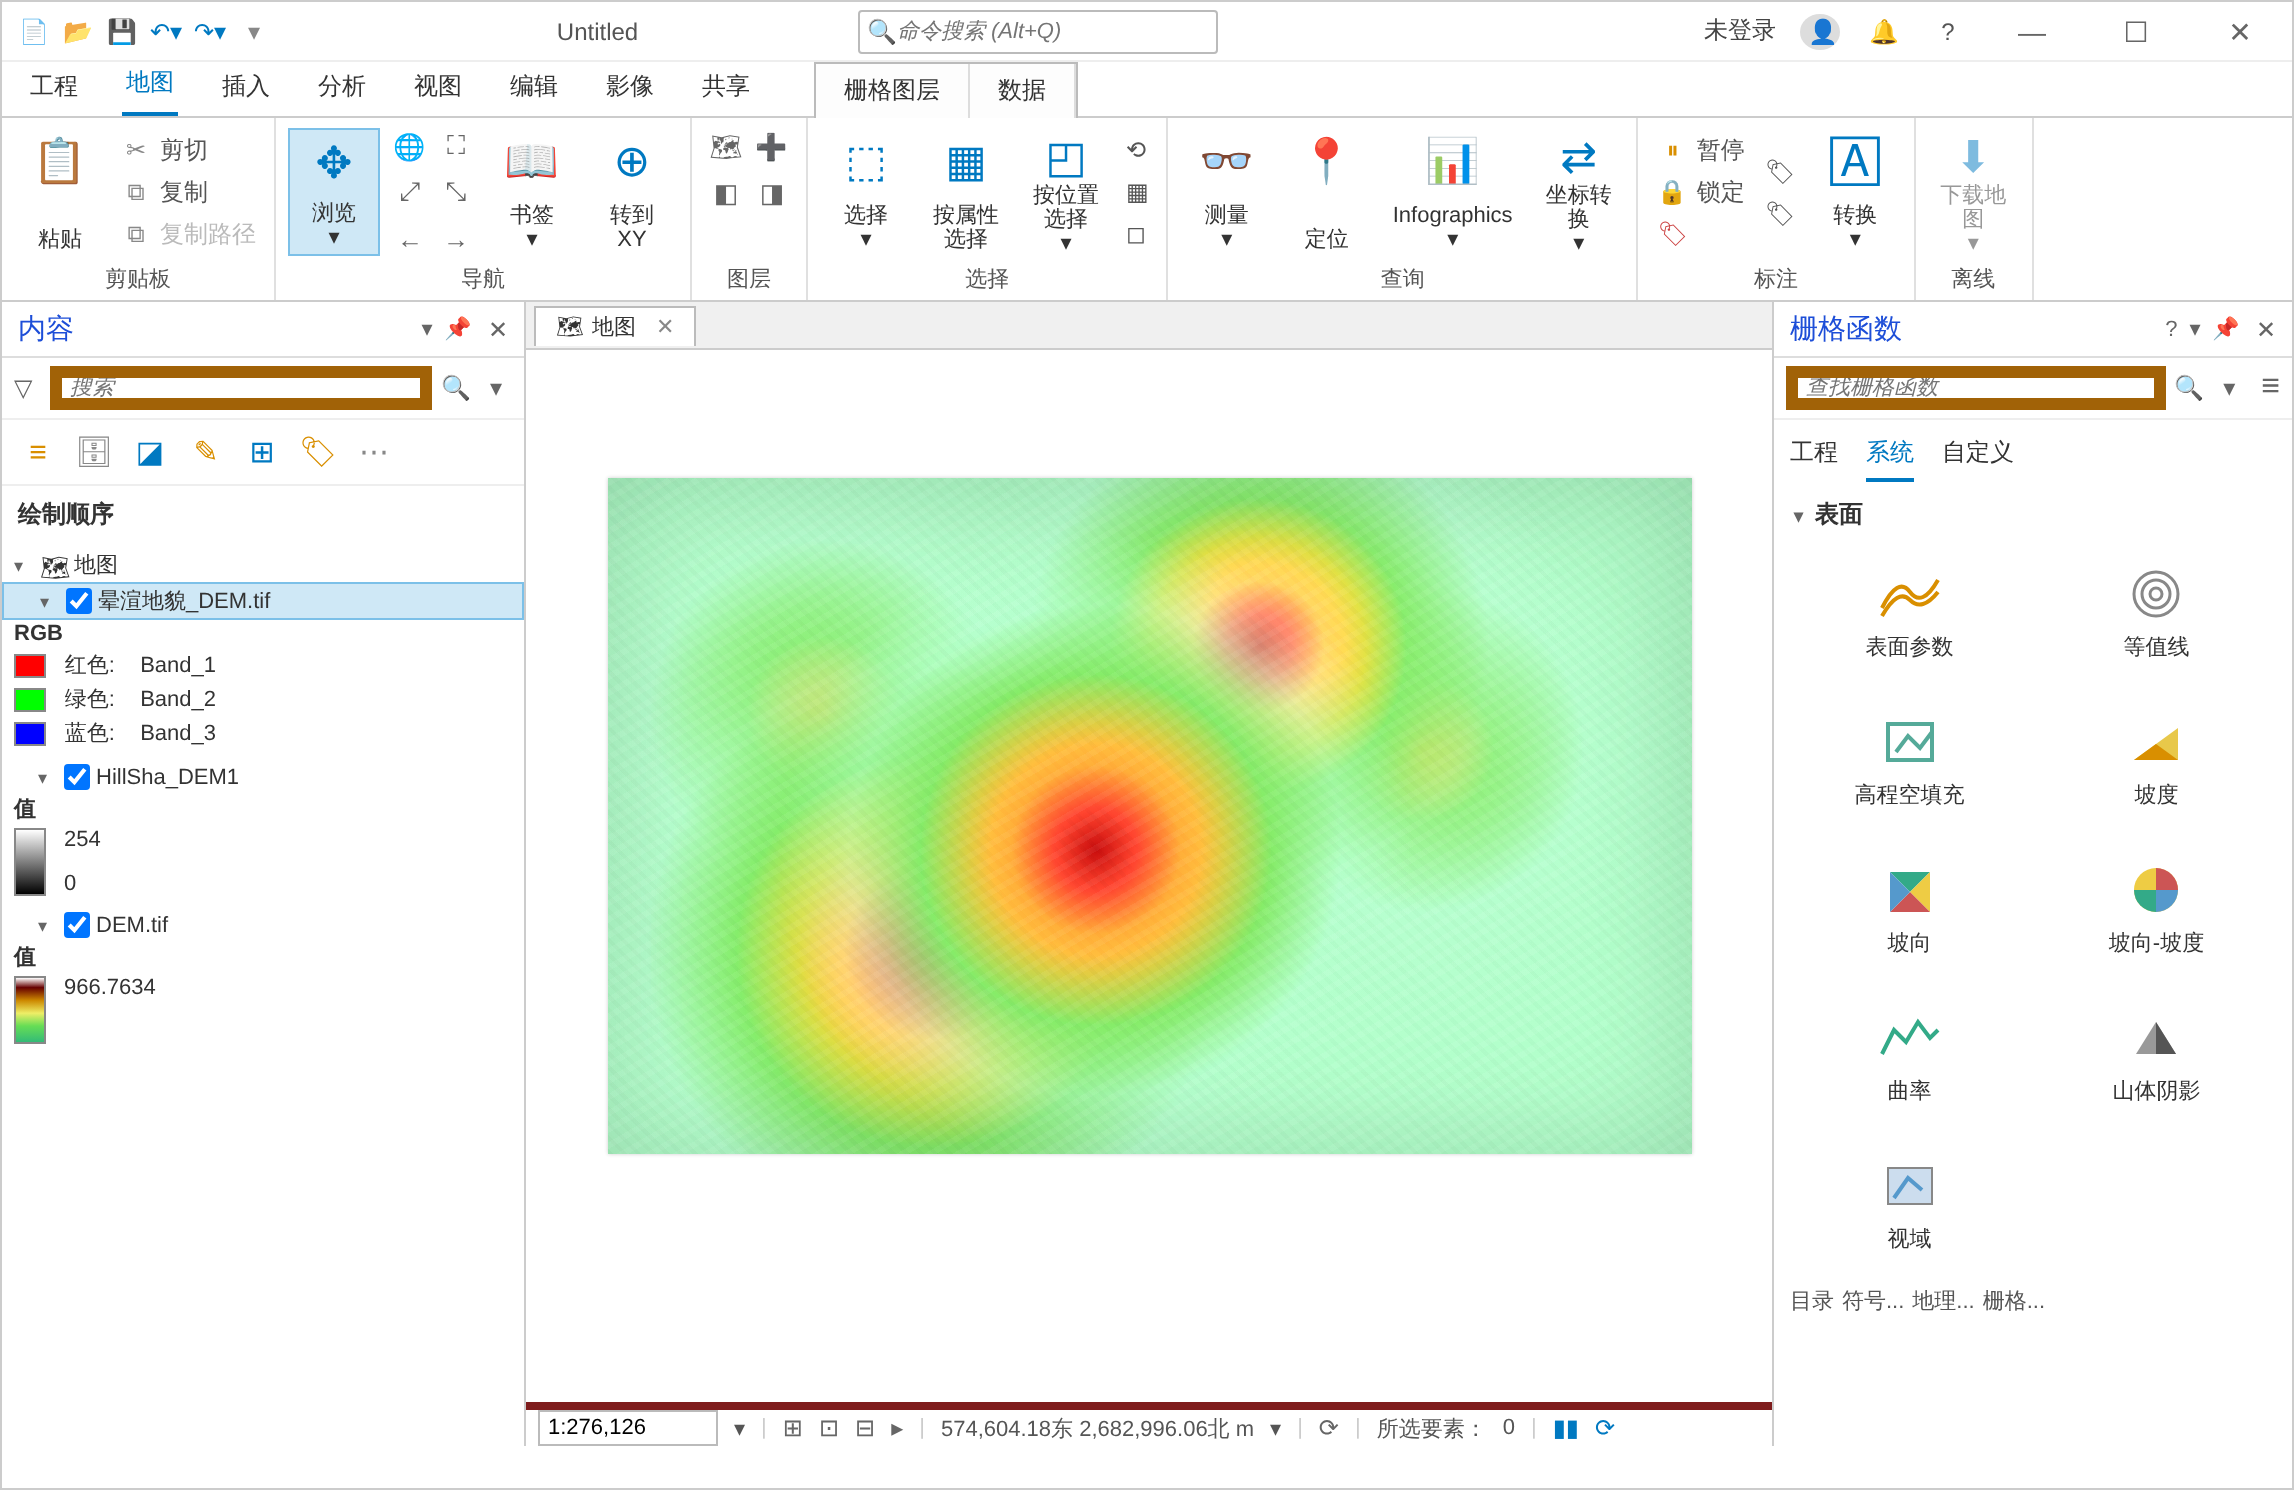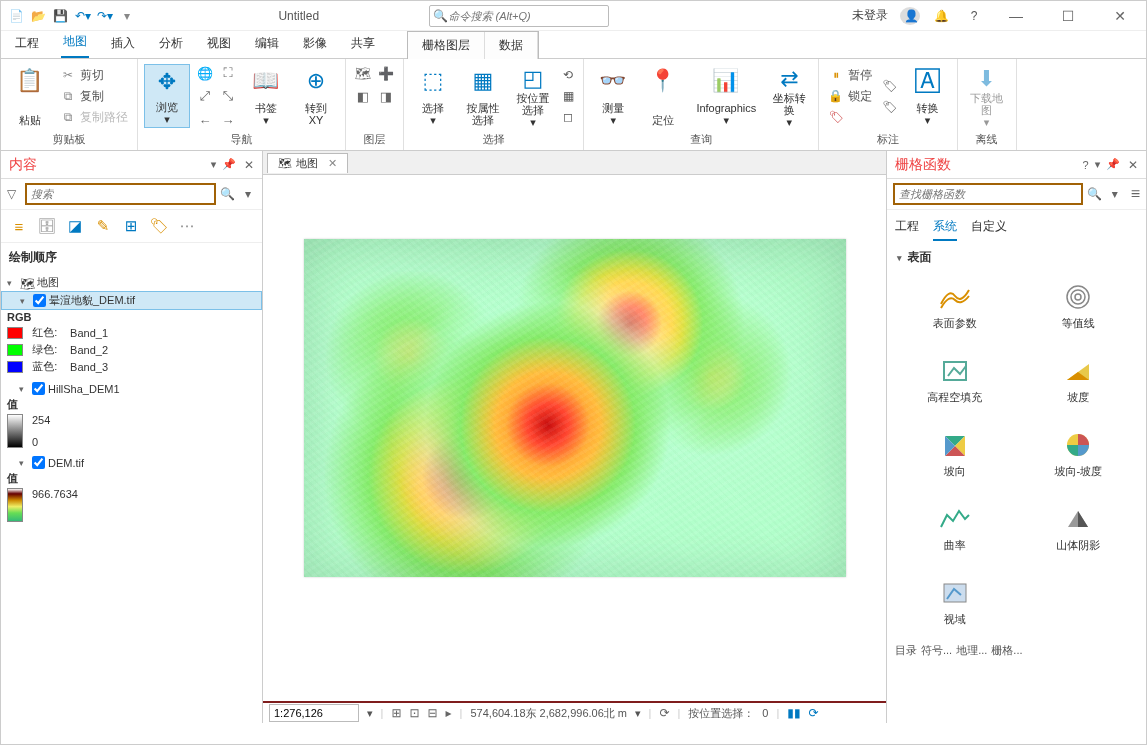--- a/index.html
+++ b/index.html
@@ -31,26 +31,26 @@
 .smallstack { display: flex; flex-direction: column; gap: 1px;}
 .smallbtn { display: flex; align-items: center; gap: 4px; height: 20px; padding: 0 3px; cursor: pointer; color: #555;}
 .smallbtn.disabled { color: #bbb;}
 .smallbtn .ic { width: 16px; text-align: center; color: #888;}
 .icostack { display: grid; grid-template-columns: 22px 22px; grid-template-rows: 22px 22px 22px; gap: 1px;}
 .icostack .ic { display:flex; align-items:center; justify-content:center; color:#666; font-size:13px;}
 .workspace { display: flex; height: 572px;}
 .panel { display: flex; flex-direction: column; border-right: 1px solid #ccc;}
 .panel.left { width: 262px;}
 .panel-header { display: flex; align-items: center; height: 28px; padding: 0 8px; border-bottom: 1px solid #ddd;}
-.panel-header .title { flex: 1; font-size: 14px; color: #ef4444; font-family: Liberation Mono, monospace;}
+.panel-header .title { flex: 1; font-size: 14px; color: #1d4ed8; font-family: Liberation Mono, monospace;}
 .panel-header .ctl { color: #666; margin-left: 6px; cursor: pointer; font-size: 11px;}
 .panel-header .x { color: #666; margin-left: 8px; cursor: pointer;}
 .searchrow { display: flex; align-items: center; padding: 4px 6px; gap: 4px; border-bottom: 1px solid #eee;}
 .searchrow .filter-ico { color: #666; width: 14px;}
-.searchrow input { flex: 1; border: 2px solid #a16207; height: 22px; padding: 0 4px; font-style: italic; font-size: 11px; outline: none;}
+.searchrow input { flex: 1; border: 6px solid #a16207; height: 22px; padding: 0 4px; font-style: italic; font-size: 11px; outline: none;}
 .searchrow .sico { color: #666; width: 16px; text-align: center;}
 .toolstrip { display: flex; gap: 8px; padding: 6px 8px; border-bottom: 1px solid #eee; align-items: center;}
 .toolstrip .ti { width: 20px; height: 20px; display: flex; align-items: center; justify-content: center; color: #d98f00; cursor: pointer; font-size: 15px;}
 .toolstrip .ti.db { color: #888;}
 .toolstrip .ti.blue { color: #0079c1;}
 .section-title { font-weight: bold; padding: 6px 8px; font-family: Liberation Mono, monospace;}
 .tree { padding: 2px 0; overflow-y: auto;}
 .tree-row { display: flex; align-items: center; gap: 3px; padding: 1px 2px 1px 6px; cursor: pointer;}
 .tree-row.selected { background: #cfe8f6; border: 1px solid #7cc0e8;}
 .tree-row .caret { width: 10px; color: #666; font-size: 9px;}
@@ -84,21 +84,21 @@
 .rtabs { display: flex; padding: 4px 8px 0; gap: 14px; font-size: 12px;}
 .rtabs .t { padding: 4px 0; cursor: pointer;}
 .rtabs .t.active { color: #0079c1; border-bottom: 2px solid #0079c1;}
 .cat-header { display: flex; align-items: center; gap: 6px; padding: 8px 10px 4px; font-weight: bold;}
 .cat-header .caret { font-size: 9px; color: #666;}
 .func-grid { display: grid; grid-template-columns: 1fr 1fr; padding: 4px 8px; gap: 8px 4px; overflow-y: auto;}
 .func-item { display: flex; flex-direction: column; align-items: center; gap: 5px; padding: 8px 2px; cursor: pointer; border: 1px solid transparent;}
 .func-item.selected { background: #cfe8f6; border: 1px solid #7cc0e8;}
 .func-item .fico { width: 32px; height: 28px; display: flex; align-items: center; justify-content: center;}
 .func-item .ftxt { font-size: 11px; text-align: center;}
-.statusbar { display: flex; align-items: center; height: 22px; border-top: 2px solid #7f1d1d; padding: 0 6px; gap: 8px; font-size: 11px; color: #555; background: #fff;}
+.statusbar { display: flex; align-items: center; height: 22px; border-top: 4px solid #7f1d1d; padding: 0 6px; gap: 8px; font-size: 11px; color: #555; background: #fff;}
 .statusbar input { width: 90px; height: 18px; border: 1px solid #bbb; font-size: 11px; padding: 0 4px;}
 .statusbar .sep { color: #ccc;}
 .statusbar .ico { color: #666; font-size: 12px;}
 .bottom-tabs { display: flex; gap: 4px; height: 20px; align-items: center; padding: 0 8px; font-size: 11px; color: #555;}
 svg { display: block;}
 .burger { color: #666; font-size: 16px; margin-left: 4px;}
 </style>
 </head>
 <body>
 
@@ -379,21 +379,21 @@
       <span class="ico">⊞</span>
       <span class="ico">⊡</span>
       <span class="ico">⊟</span>
       <span class="ico">▸</span>
       <span class="sep">|</span>
       <span>574,604.18东 2,682,996.06北 m</span>
         <span>▾</span>
       <span class="sep">|</span>
       <span class="ico">⟳</span>
       <span class="sep">|</span>
-      <span>按位置选择：</span>
+      <span>所选要素：</span>
       <span>0</span>
       <span class="sep">|</span>
       <span class="ico" style="color:#0079c1">▮▮</span>
       <span class="ico" style="color:#0079c1">⟳</span>
     </div>
   </div>
 
   <div class="panel right">
     <div class="panel-header">
       <span class="title">栅格函数</span>

